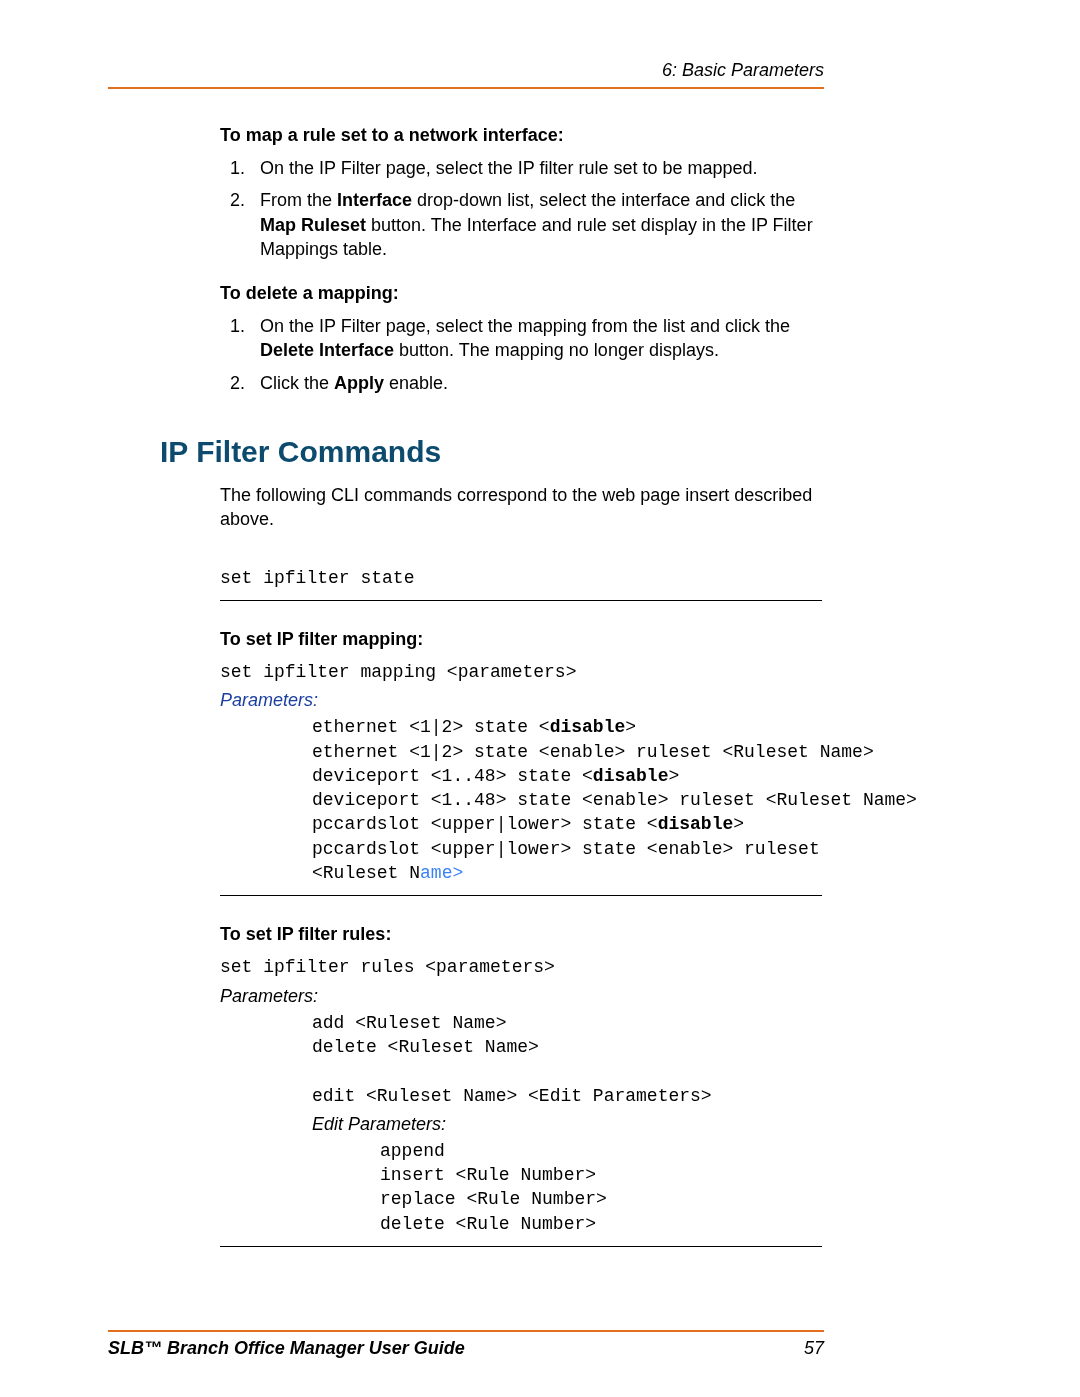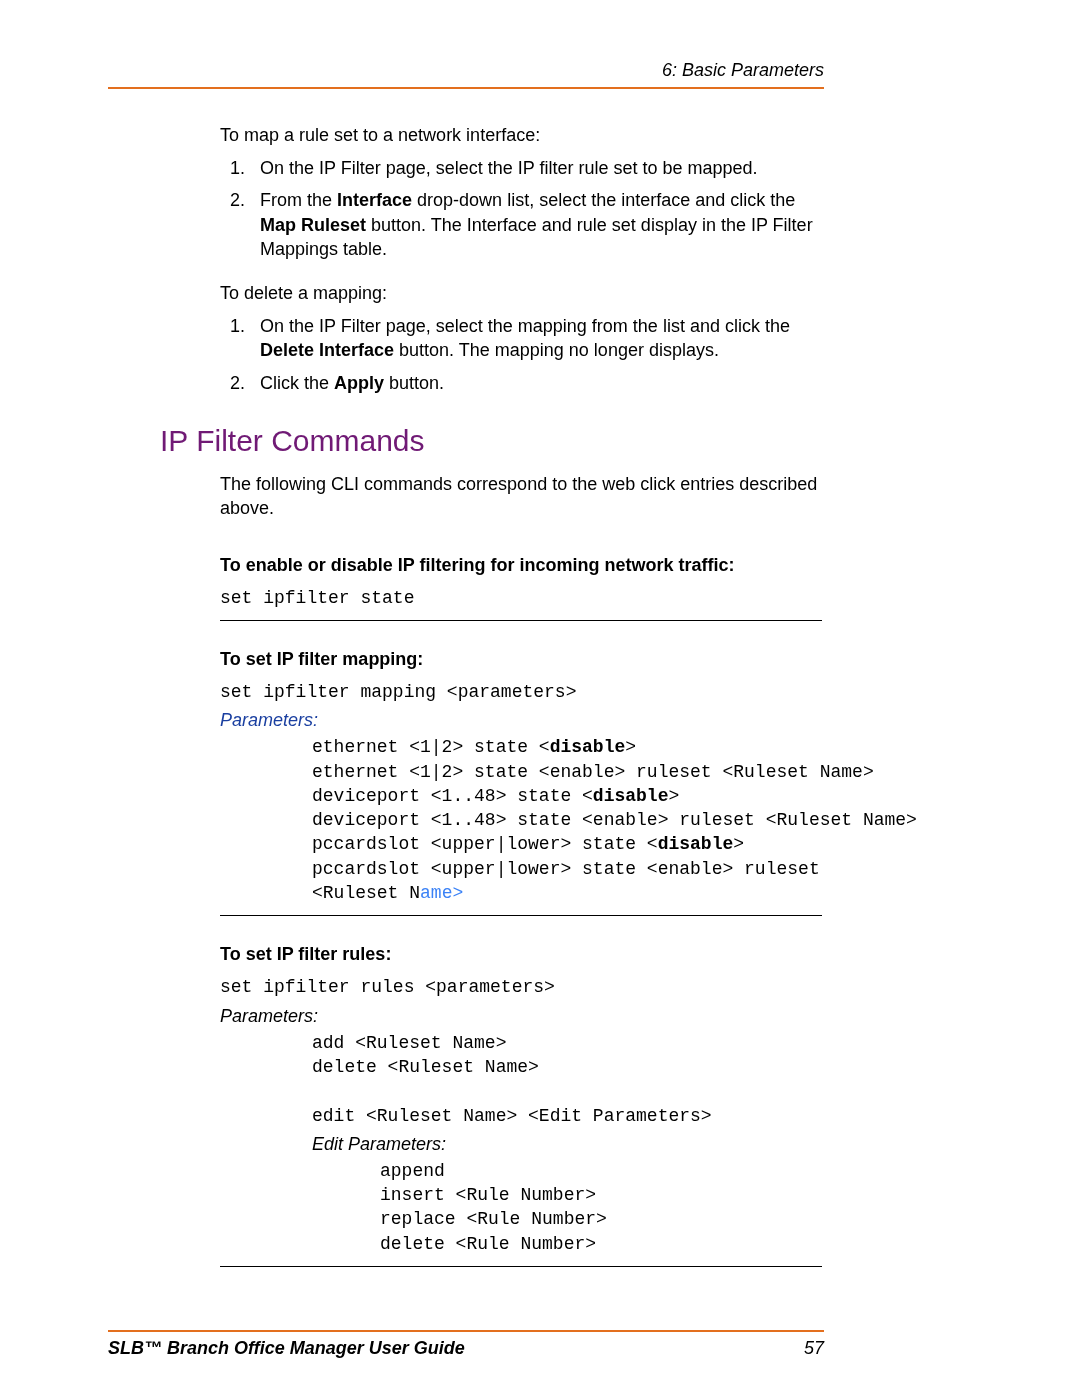--- a/index.html
+++ b/index.html
@@ -26,39 +26,39 @@
   .top-rule {
     border: none;
     border-top: 2px solid #e36f1e;
     margin: 0 0 36px 0;
   }
   .content {
     margin-left: 112px; 
     margin-right: 2px;
   }
   .sub-heading {
-    font-weight: normal;
+    font-weight: bold;
     font-size: 18px;
     margin: 0 0 10px 0;
   }
   ol.proc {
     margin: 0 0 22px 0;
     padding-left: 30px;
     font-size: 18px;
     line-height: 1.35;
   }
   ol.proc li {
     padding-left: 10px;
     margin-bottom: 8px;
   }
   .section-title {
-    color: #701a75;
+    color: #0c4a6e;
     font-size: 30px;
-    font-weight: normal;
-    margin: 29px 0 14px -60px; 
+    font-weight: bold;
+    margin: 40px 0 14px -60px; 
   }
   .para {
     font-size: 18px;
     margin: 0 0 34px 0;
     line-height: 1.35;
   }
   .cmd-block {
     margin-bottom: 28px;
   }
   .cmd-title {
@@ -136,29 +136,28 @@
         <span>From the </span><b>Interface</b><span> drop-down list, select the interface and click the </span><b>Map Ruleset</b><span> button. The Interface and rule set display in the IP Filter Mappings table.</span>
       </li>
     </ol>
 
     <div class="sub-heading">To delete a mapping:</div>
     <ol class="proc">
       <li>
         <span>On the IP Filter page, select the mapping from the list and click the </span><b>Delete Interface</b><span> button. The mapping no longer displays.</span>
       </li>
       <li>
-        <span>Click the </span><b>Apply</b><span> button.</span>
+        <span>Click the </span><b>Apply</b><span> enable.</span>
       </li>
     </ol>
 
     <div class="section-title">IP Filter Commands</div>
-    <div class="para">The following CLI commands correspond to the web click entries described above.</div>
+    <div class="para">The following CLI commands correspond to the web page insert described above.</div>
 
     <div class="cmd-block">
-      <div class="cmd-title">To enable or disable IP filtering for incoming network traffic:</div>
       <div class="mono">set ipfilter state</div>
       <hr class="thin-rule">
     </div>
 
     <div class="cmd-block">
       <div class="cmd-title">To set IP filter mapping:</div>
       <div class="mono">set ipfilter mapping &lt;parameters&gt;</div>
       <div class="params-label">Parameters:</div>
 
       <div class="mono indent1"><span>ethernet &lt;1|2&gt; state &lt;</span><b>disable</b><span>&gt;</span></div>

